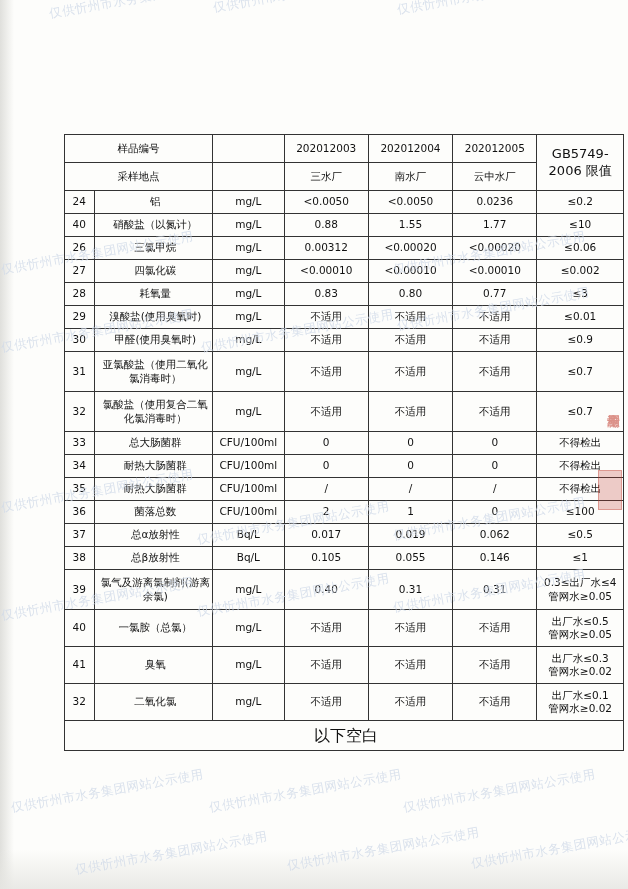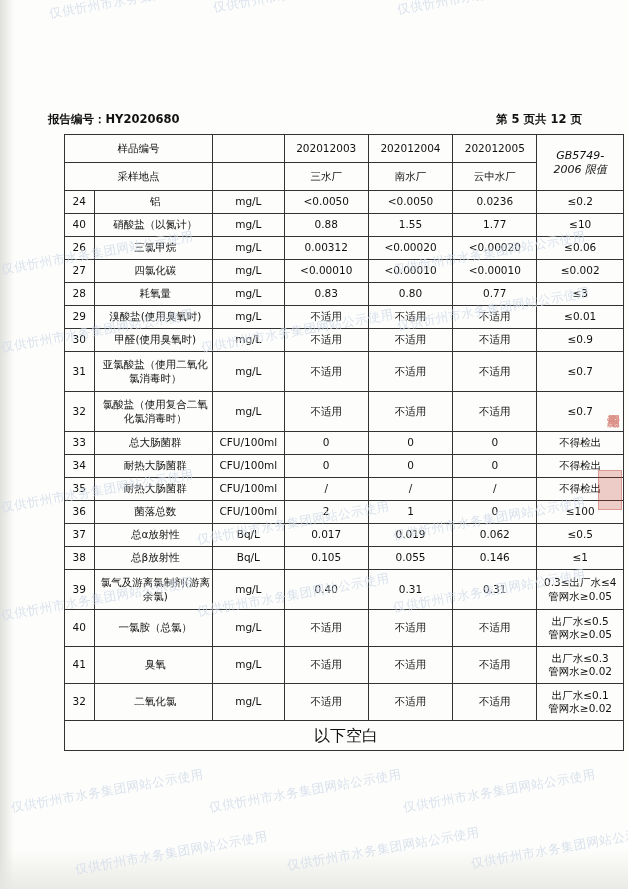--- a/index.html
+++ b/index.html
@@ -69,23 +69,22 @@
   }
   .col-no { width: 26px; }
   .col-item { width: 104px; text-align: left; padding-left: 6px !important; }
   .col-unit { width: 62px; }
   .col-val { width: 74px; }
   .col-std { width: 76px; }
 
   .hdr-sample { height: 28px; }
   .hdr-place { height: 28px; }
   .hdr-std {
-    font-size: 11px;
+    font-size: 13px;
     line-height: 1.5;
-    font-style: italic;
   }
   .row { height: 23px; }
   .row-tall { height: 37px; margin-top: 19px; }
   .row-xtall { height: 40px; margin-left: 20px; }
   .blank-row td {
     text-align: left;
     padding-left: 6px !important;
     height: 30px;
     font-size: 16px;
   }
@@ -130,24 +129,20 @@
 </style>
 </head>
 <body>
 
 <div class="page">
 
   <div class="scan-edge-left"></div>
   <div class="scan-edge-bottom"></div>
 
 
-  <div class="meta-row">
-    <div class="meta-left">报告编号：HY2020680</div>
-    <div class="meta-right">第 5 页共 12 页</div>
-  </div>
 
   <table class="report">
     <tbody id="table-body">
       <tr class="hdr-sample">
         <td class="col-no" colspan="2">样品编号</td>
         <td class="col-unit"></td>
         <td class="col-val">202012003</td>
         <td class="col-val">202012004</td>
         <td class="col-val">202012005</td>
         <td class="col-std hdr-std" rowspan="2">

